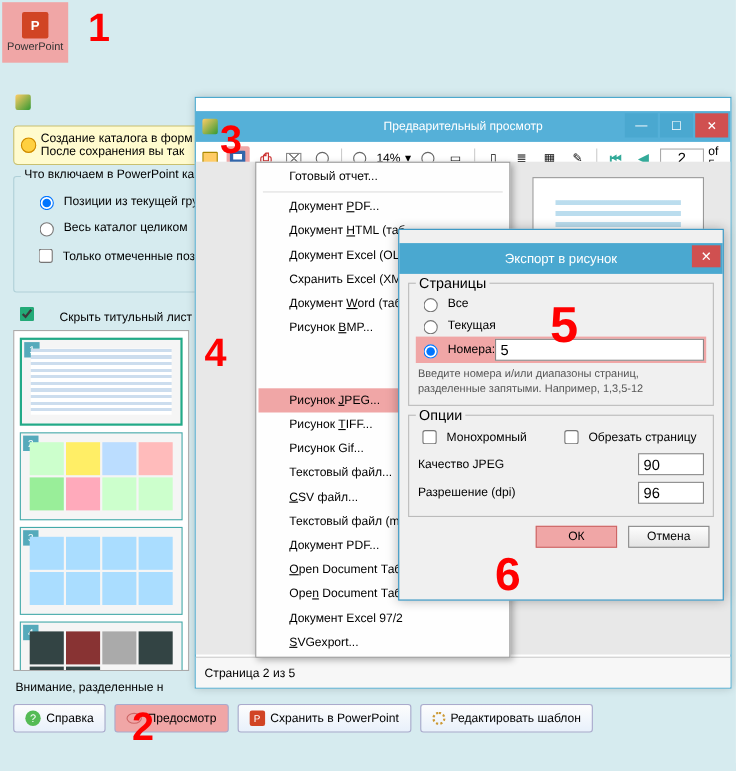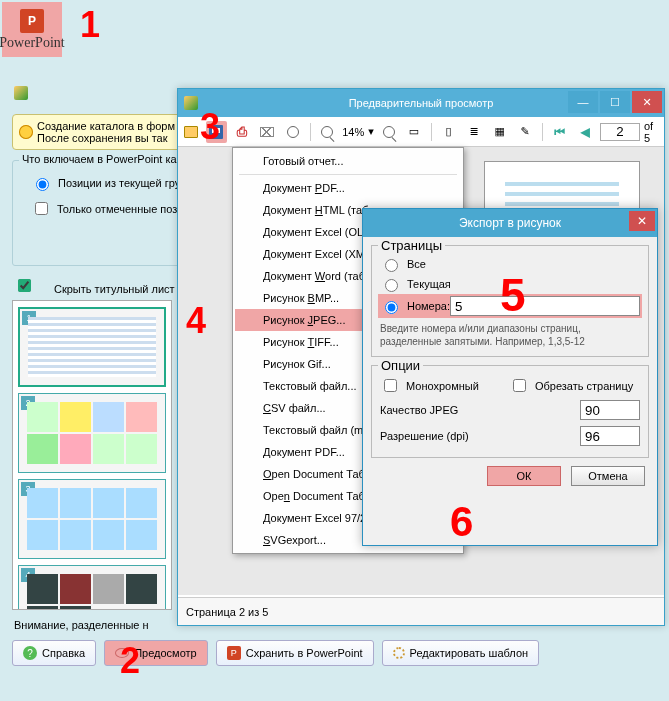--- a/index.html
+++ b/index.html
@@ -1,21 +1,21 @@
 <!DOCTYPE html>
 <html><head>
 <meta charset="utf-8">
 <style>
   * { box-sizing: border-box; font-family: Tahoma, Arial, sans-serif; }
   body { margin: 0; width: 669px; height: 701px; background: #d6ebef; position: relative; font-size: 11px; overflow: hidden; }
 
   
   .pp-button { position: absolute; top: 2px; left: 2px; width: 60px; height: 55px; background: #f0a6a6; display: flex; flex-direction: column; align-items: center; justify-content: center; gap: 2px; cursor: pointer; }
   .pp-icon { width: 24px; height: 24px; background: #d14424; border-radius: 2px; display: flex; align-items: center; justify-content: center; color: #fff; font-weight: bold; font-size: 12px; }
-  .pp-label { font-size: 14px; color: #333; font-family: Liberation Serif, serif; }
+  .pp-label { font-size: 10px; color: #333; }
 
   
   .anno { position: absolute; color: #f00; font-size: 36px; font-weight: bold; z-index: 500; }
   .anno1 { top: 4px; left: 80px; }
   .anno2 { top: 640px; left: 120px; }
   .anno3 { top: 106px; left: 200px; }
   .anno4 { top: 300px; left: 186px; }
   .anno5 { top: 268px; left: 500px; font-size: 46px; }
   .anno6 { top: 498px; left: 450px; font-size: 42px; }
 
@@ -60,21 +60,21 @@
   .btnbar { position: absolute; top: 640px; left: 12px; right: 8px; height: 28px; display: flex; gap: 8px; }
   .btnbar button { height: 26px; padding: 0 10px; border: 1px solid #aac; border-radius: 3px; background: linear-gradient(#fdfdfd,#e8f0fb); cursor: pointer; display: inline-flex; align-items: center; gap: 5px; font-size: 11px; }
   .btnbar button.hl { background: #f0a6a6; }
   .help-ico { width: 14px; height: 14px; border-radius: 50%; background: #5b5; color: #fff; display: flex; align-items: center; justify-content: center; font-size: 10px; }
   .eye-ico { width: 14px; height: 10px; border: 1px solid #c66; border-radius: 50%; }
   .pp-sm { width: 14px; height: 14px; background: #d14424; color: #fff; font-size: 9px; display: flex; align-items: center; justify-content: center; border-radius: 2px; }
   .gear-ico { width:12px;height:12px;border:2px dotted #c93;border-radius:50%; }
 
   
   .preview-win { position: absolute; top: 88px; left: 177px; width: 488px; height: 538px; background: #fff; border: 1px solid #3aa0c8; z-index: 100; box-shadow: 0 0 8px rgba(0,0,0,.2); }
-  .titlebar { height: 28px; background: #55b0d8; display: flex; align-items: center; justify-content: center; position: relative; color: #fff; }
+  .titlebar { height: 28px; background: #55b0d8; display: flex; align-items: center; justify-content: center; position: relative; color: #fff; margin-top: 12px; }
   .titlebar .ticon { position: absolute; left: 6px; width: 14px; height: 14px; background: linear-gradient(135deg,#fc6,#393); border-radius: 2px; }
   .winbtns { position: absolute; right: 2px; top: 2px; display: flex; gap: 2px; }
   .winbtns div { width: 30px; height: 22px; background: #4aa8d0; display: flex; align-items: center; justify-content: center; color: #fff; cursor: pointer; }
   .winbtns .close { background: #d05050; }
 
   .toolbar { height: 30px; border-bottom: 1px solid #ccc; display: flex; align-items: center; gap: 4px; padding: 0 2px; font-size: 11px; }
   .toolbar .tb { width: 22px; height: 22px; display: flex; align-items: center; justify-content: center; cursor: pointer; border-radius: 2px; }
   .toolbar .sep { width: 1px; height: 18px; background: #ccc; margin: 0 2px; }
   .toolbar .save-hl { background: #f0a6a6; }
   .open-ico { width:14px;height:12px;background:#fc6;border:1px solid #a80;border-radius:1px; position:relative; }
@@ -85,21 +85,21 @@
   .mail-ico::after{content:'';position:absolute;inset:0;background:linear-gradient(135deg,transparent 45%,#888 45%,#888 55%,transparent 55%),linear-gradient(45deg,transparent 45%,#888 45%,#888 55%,transparent 55%);}
   .find-ico{width:12px;height:12px;border:1px solid #666;border-radius:50%;position:relative;}
   .zoom{width:12px;height:12px;border:1px solid #666;border-radius:50%;position:relative;}
   .zoom::after{content:'';position:absolute;width:6px;height:1px;background:#666;bottom:-3px;right:-3px;transform:rotate(45deg);}
   .toolbar input.pg { width: 40px; height: 18px; border: 1px solid #aaa; text-align: center; }
   .nav { color: #3a9; font-size: 12px; font-weight: bold; }
 
   
   .menu { position: absolute; top: 58px; left: 54px; width: 232px; background: #fefefe; border: 1px solid #999; box-shadow: 2px 2px 6px rgba(0,0,0,.3); z-index: 110; padding: 2px; }
   .menu .mi { padding: 5px 8px 5px 28px; cursor: pointer; position: relative; }
-  .menu .mi.hl { background: #f0a6a6; }
+  .menu .mi.hl { background: #f0a6a6; margin-top: 44px; }
   .menu .msep { height: 1px; background: #ddd; margin: 2px 4px; }
   .menu .u { text-decoration: underline; }
 
   
   .canvas { position: absolute; top: 58px; left: 0; right: 0; bottom: 30px; background: #e8e8e8; overflow: hidden; }
   .page-preview { position: absolute; top: 14px; right: 24px; width: 156px; height: 210px; background: #fff; border: 1px solid #999; }
   .page-preview .bars { position: absolute; inset: 20px; background: repeating-linear-gradient(#bde 0 4px, #fff 4px 10px); }
 
   .statusbar { position: absolute; bottom: 0; left: 0; right: 0; height: 28px; border-top: 1px solid #ccc; display: flex; align-items: center; padding: 0 8px; background: #f7f7f7; }
 
@@ -144,20 +144,24 @@
   </div>
 </div>
 
 <div class="grp grp1">
   <span class="gtitle">Что включаем в PowerPoint ка</span>
   <label>
       <input type="radio" name="inc" checked="" style="">
       <span>Позиции из текущей групп</span>
     </label>
   <label>
+      <input type="radio" name="inc" style="">
+      <span>Весь каталог целиком</span>
+    </label>
+  <label>
       <input type="checkbox" style="">
       <span>Только отмеченные пози</span>
     </label>
 </div>
 
 <label class="hide-title">
   <input type="checkbox" checked="" style="">
     <span>Скрыть титульный лист на</span>
 </label>
 
@@ -282,21 +286,21 @@
       </div>
 
   </div>
 
   <div class="menu">
     <div class="mi">Готовый отчет...</div>
     <div class="msep"></div>
     <div class="mi"><span>Документ <span class="u">P</span>DF...</span></div>
     <div class="mi"><span>Документ <span class="u">H</span>TML (таб</span></div>
     <div class="mi">Документ Excel (OLE</div>
-    <div class="mi">Документ Excel (XM</div>
+    <div class="mi">Схранить Excel (XM</div>
     <div class="mi"><span>Документ <span class="u">W</span>ord (таб</span></div>
     <div class="mi"><span>Рисунок <span class="u">B</span>MP...</span></div>
     <div class="mi hl"><span>Рисунок <span class="u">J</span>PEG...</span></div>
     <div class="mi"><span>Рисунок <span class="u">T</span>IFF...</span></div>
     <div class="mi">Рисунок Gif...</div>
     <div class="mi">Текстовый файл...</div>
     <div class="mi"><span><span class="u">C</span>SV файл...</span></div>
     <div class="mi">Текстовый файл (m</div>
     <div class="mi">Документ PDF...</div>
     <div class="mi"><span><span class="u">O</span>pen Document Таб</span></div>

